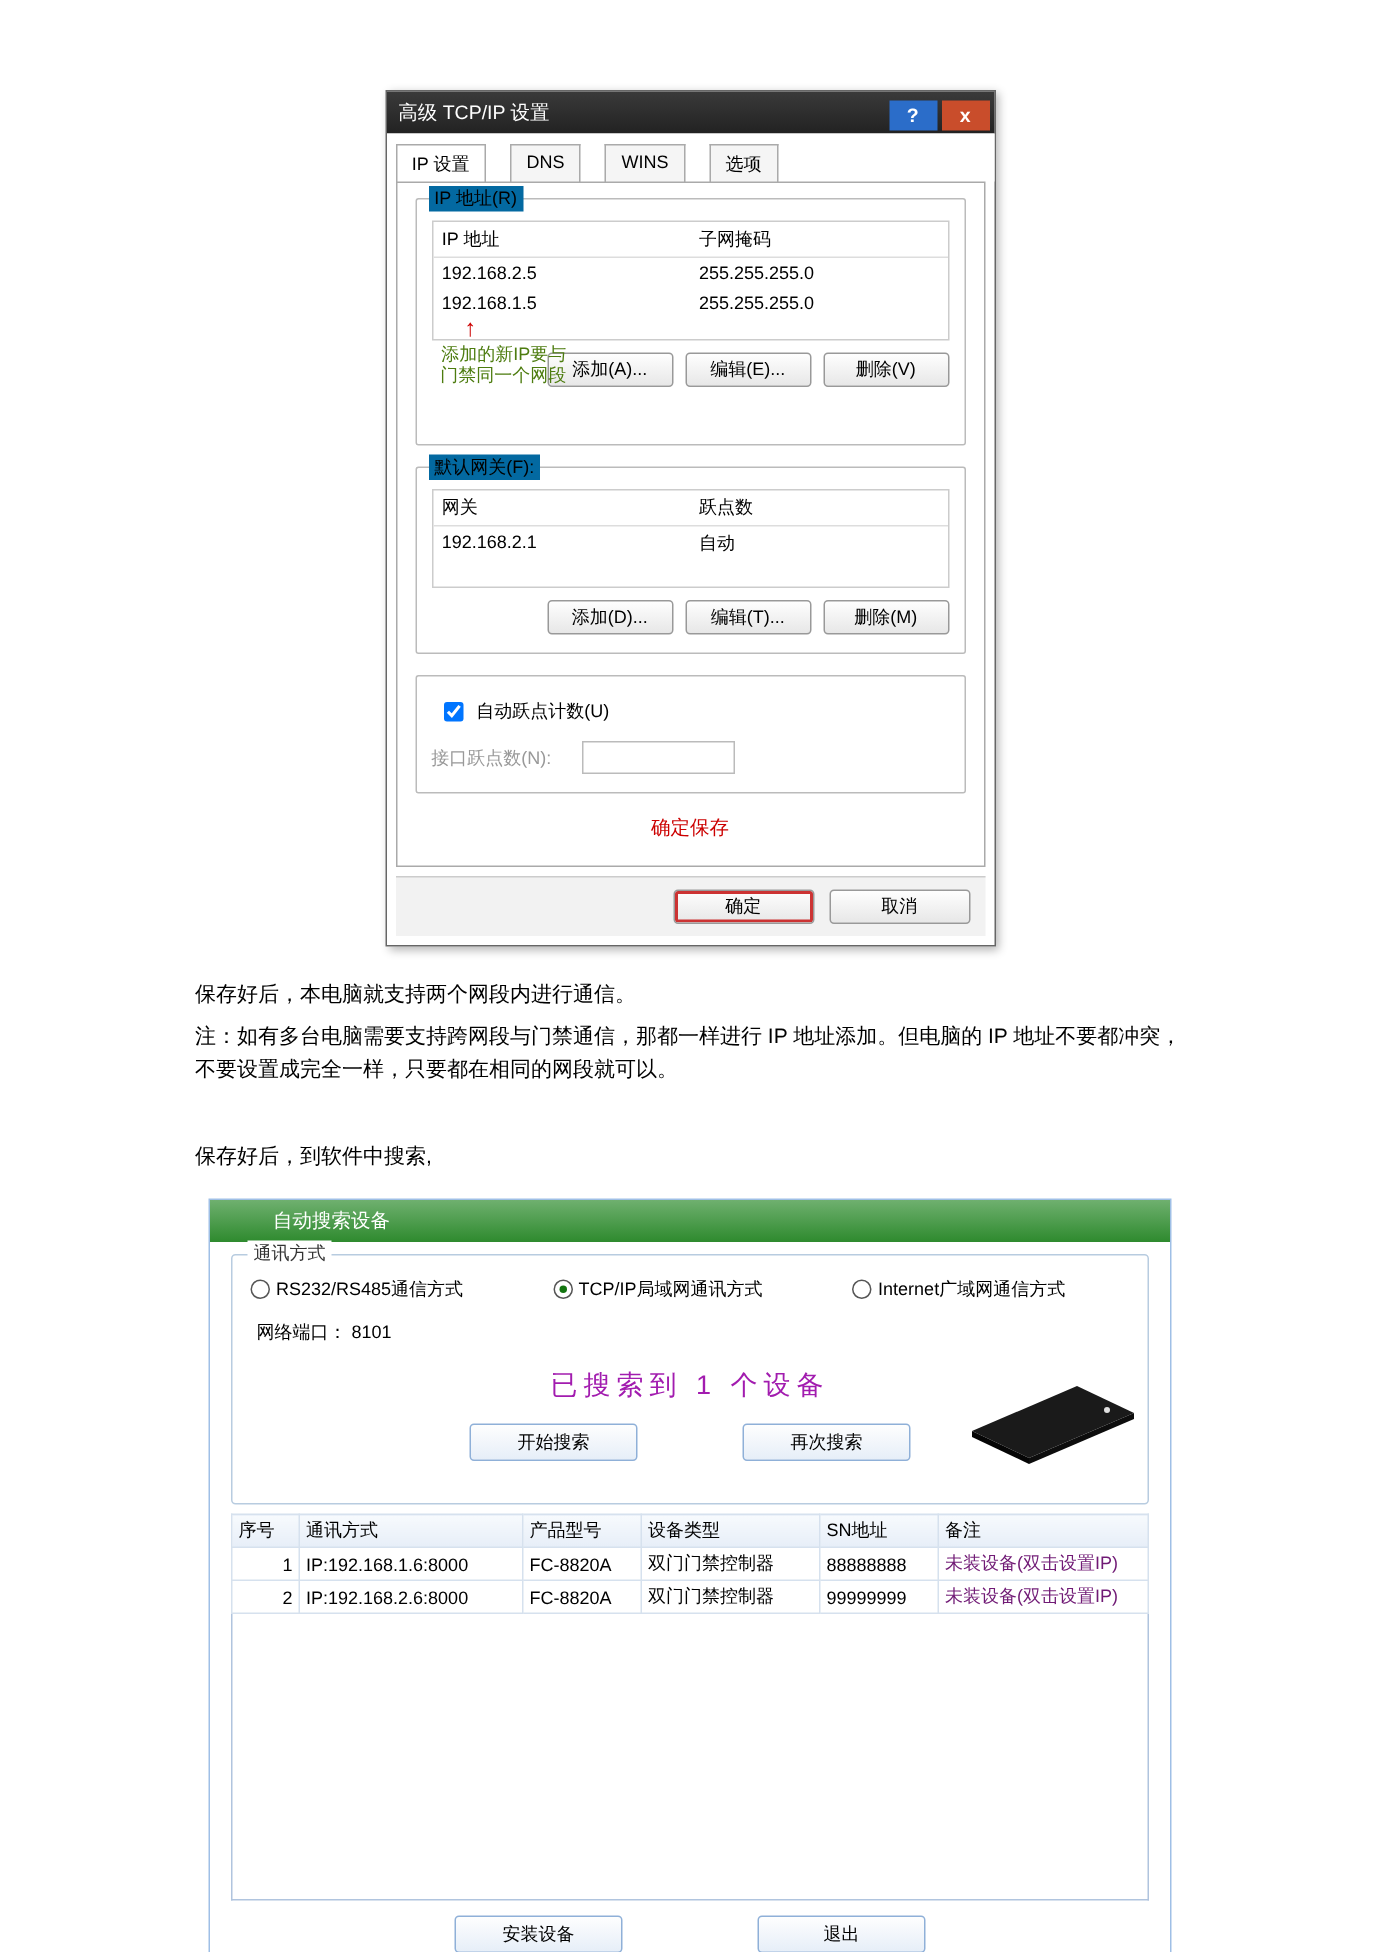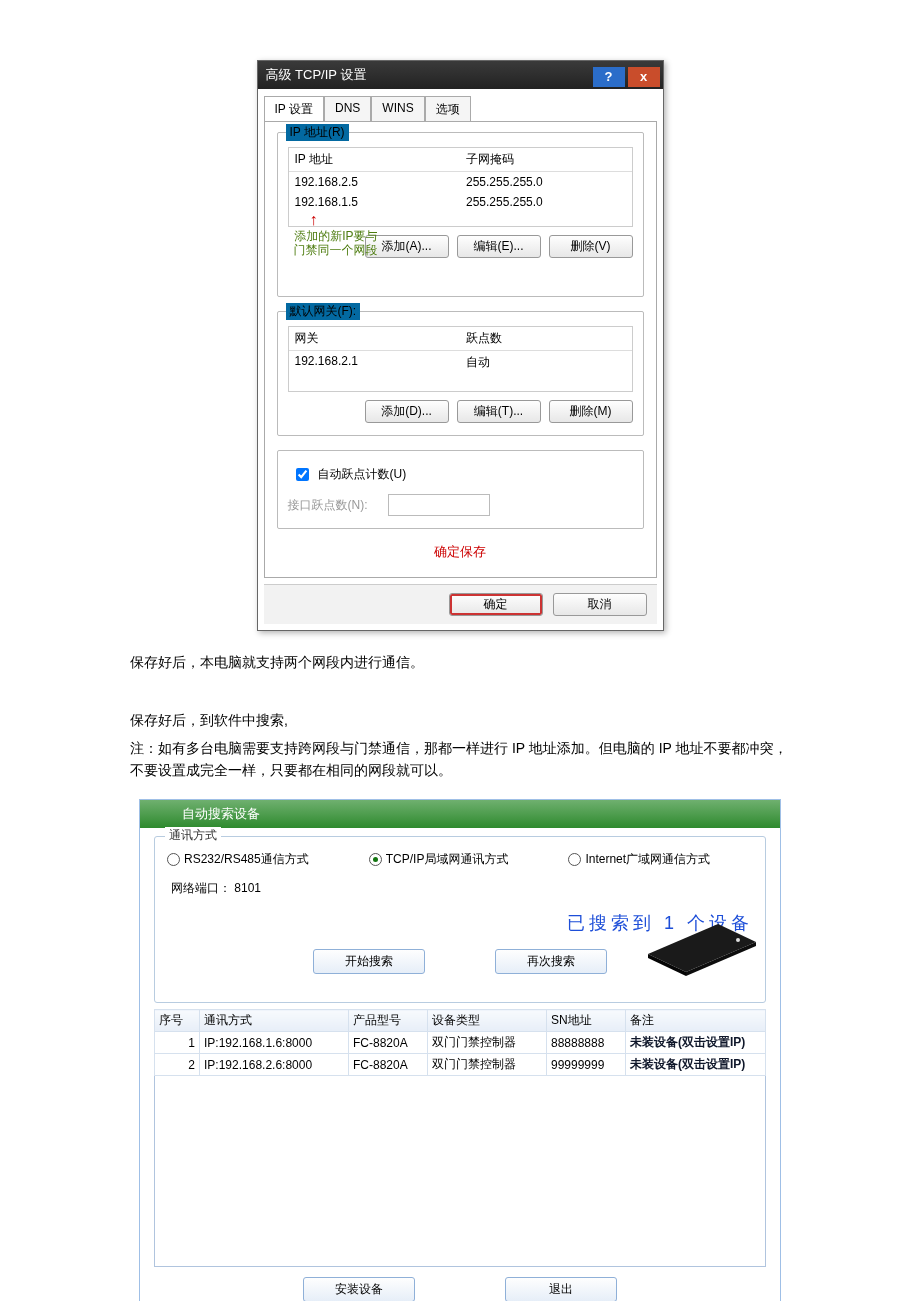--- a/index.html
+++ b/index.html
@@ -33,21 +33,21 @@
     font-size: 13px;
   }
   .titlebar-buttons { margin-left: auto; display: flex; }
   .tb-btn {
     width: 32px; height: 20px; margin: 3px 3px 0 0;
     display:flex;align-items:center;justify-content:center;
     font-weight:bold; color:#fff;
   }
   .tb-help{ background:#2b6dc9;} .tb-close{ background:#c94d2b;}
   .tabstrip {
-    display:flex; gap:0; padding: 6px 6px 0 6px; background:#fff;
+    display:flex; gap:16px; padding: 6px 6px 0 6px; background:#fff;
     border-bottom: none;
   }
   .tab {
     padding: 4px 10px; border:1px solid #aaa; border-bottom:none;
     background:#f5f5f5; font-size:12px; position:relative; top:1px;
   }
   .tab.active { background:#fff; }
   .dlg-body {
     border:1px solid #aaa; margin:0 6px 6px 6px; padding:10px 12px 14px 12px;
     position:relative;
@@ -99,38 +99,38 @@
   .sd-body { padding:8px 14px 14px 14px; }
   .fs { border:1px solid #b8cce0; border-radius:3px; padding:8px 12px 10px 12px; position:relative;}
   .fs-title { position:absolute; top:-10px; left:10px; background:#fff; padding:0 4px; font-size:12px; color:#333;}
   .radio-row { display:flex; gap:60px; font-size:12px; margin:6px 0 12px 0; align-items:center;}
   .radio { display:flex; align-items:center; gap:4px;}
   .radio-circle {
     width:11px;height:11px;border:1px solid #555;border-radius:50%;display:inline-flex;align-items:center;justify-content:center;background:#fff;
   }
   .radio-dot { width:5px;height:5px;border-radius:50%;background:#137510;}
   .port-row { font-size:12px; margin:4px 0 14px 4px;}
-  .searched { text-align:right; color:#1d4ed8; font-size:18px; letter-spacing:4px; margin:10px 0 14px 0;}
+  .searched { text-align:center; color:#a21caf; font-size:18px; letter-spacing:4px; margin:10px 0 14px 0;}
   .sd-btn-row { display:flex; justify-content:center; gap:70px; margin-bottom:18px;}
   .sdbtn {
     min-width:90px; padding:3px 10px; font-size:12px;
     background:linear-gradient(#fefefe,#e6eef8); border:1px solid #8fb0d8; border-radius:3px; text-align:center;
   }
   .device-img {
     position:absolute; right:22px; top:86px; width:120px; height:62px;
   }
   .device-svg { width:100%; height:100%; }
 
   .grid {
     border:1px solid #b0c4de; margin-top:6px; font-size:12px;
     border-collapse:collapse; width:100%;
   }
   .grid th, .grid td { border:1px solid #d6e1ee; padding:2px 4px; text-align:left; }
   .grid th { background:linear-gradient(#f7fafd,#e7eef8); font-weight:normal;}
-  .grid .remark-red { color:#0f172a;font-weight:bold; }
+  .grid .remark-red { color:#701a75; }
   .grid-filler { height:190px; border:1px solid #b0c4de; border-top:none;}
 
   .sd-footer { display:flex; justify-content:center; gap:90px; padding:10px 0 14px 0;}
 </style>
 </head>
 <body>
 
 <div class="page">
 
   <div class="tcpip-dialog">
@@ -209,22 +209,22 @@
       <div class="save-annot">确定保存</div>
     </div>
 
     <div class="dlg-footer">
       <div class="winbtn primary" style="min-width:80px;">确定</div>
       <div class="winbtn" style="min-width:80px;">取消</div>
     </div>
   </div>
 
   <p class="doc-text">保存好后，本电脑就支持两个网段内进行通信。</p>
+  <p class="doc-text">注：如有多台电脑需要支持跨网段与门禁通信，那都一样进行 IP 地址添加。但电脑的 IP 地址不要都冲突，不要设置成完全一样，只要都在相同的网段就可以。</p>
   <p class="doc-text" style="margin-top:36px;">保存好后，到软件中搜索,</p>
-  <p class="doc-text">注：如有多台电脑需要支持跨网段与门禁通信，那都一样进行 IP 地址添加。但电脑的 IP 地址不要都冲突，不要设置成完全一样，只要都在相同的网段就可以。</p>
 
   <div class="search-dialog">
     <div class="sd-titlebar">
       <span class="gap"></span>
       <span>自动搜索设备</span>
     </div>
     <div class="sd-body" style="position:relative;">
       <div class="fs">
         <span class="fs-title">通讯方式</span>
         <div class="radio-row">

